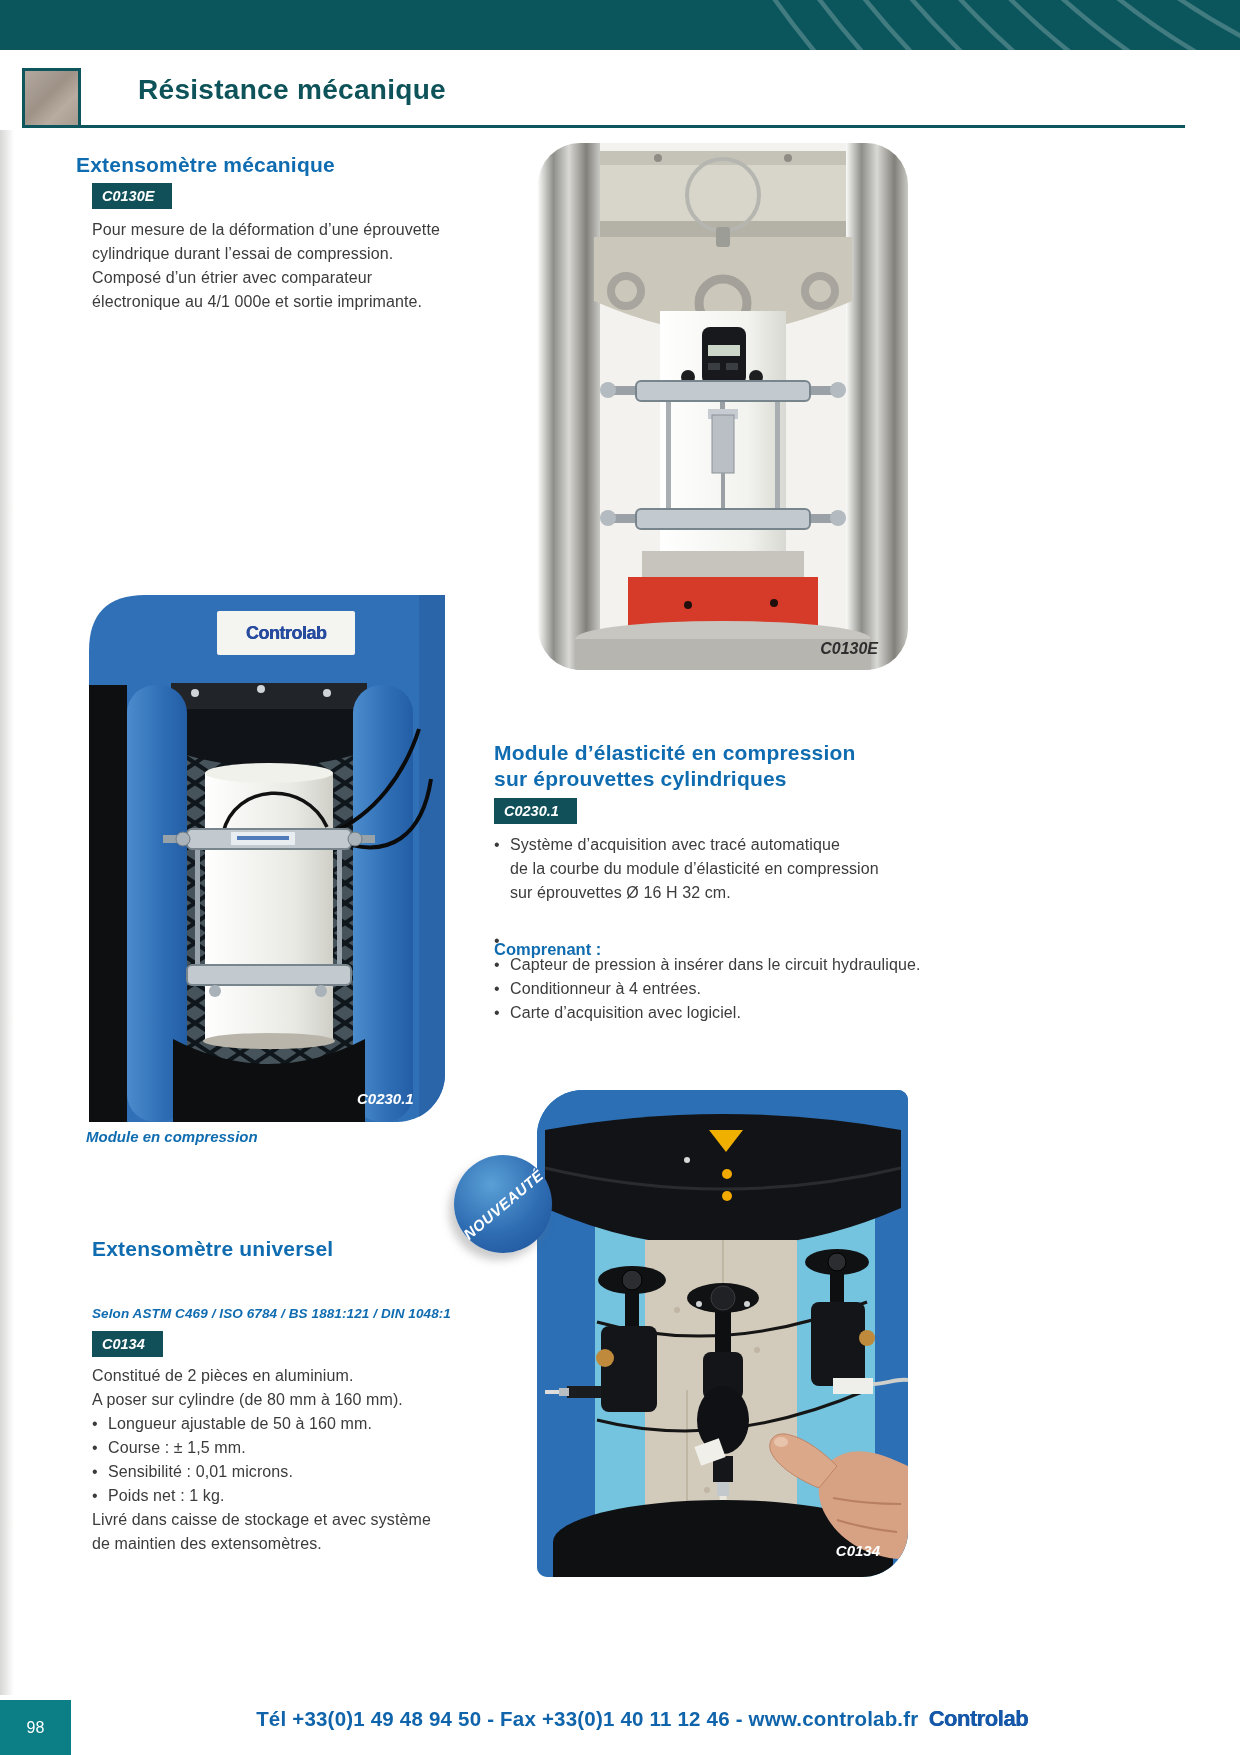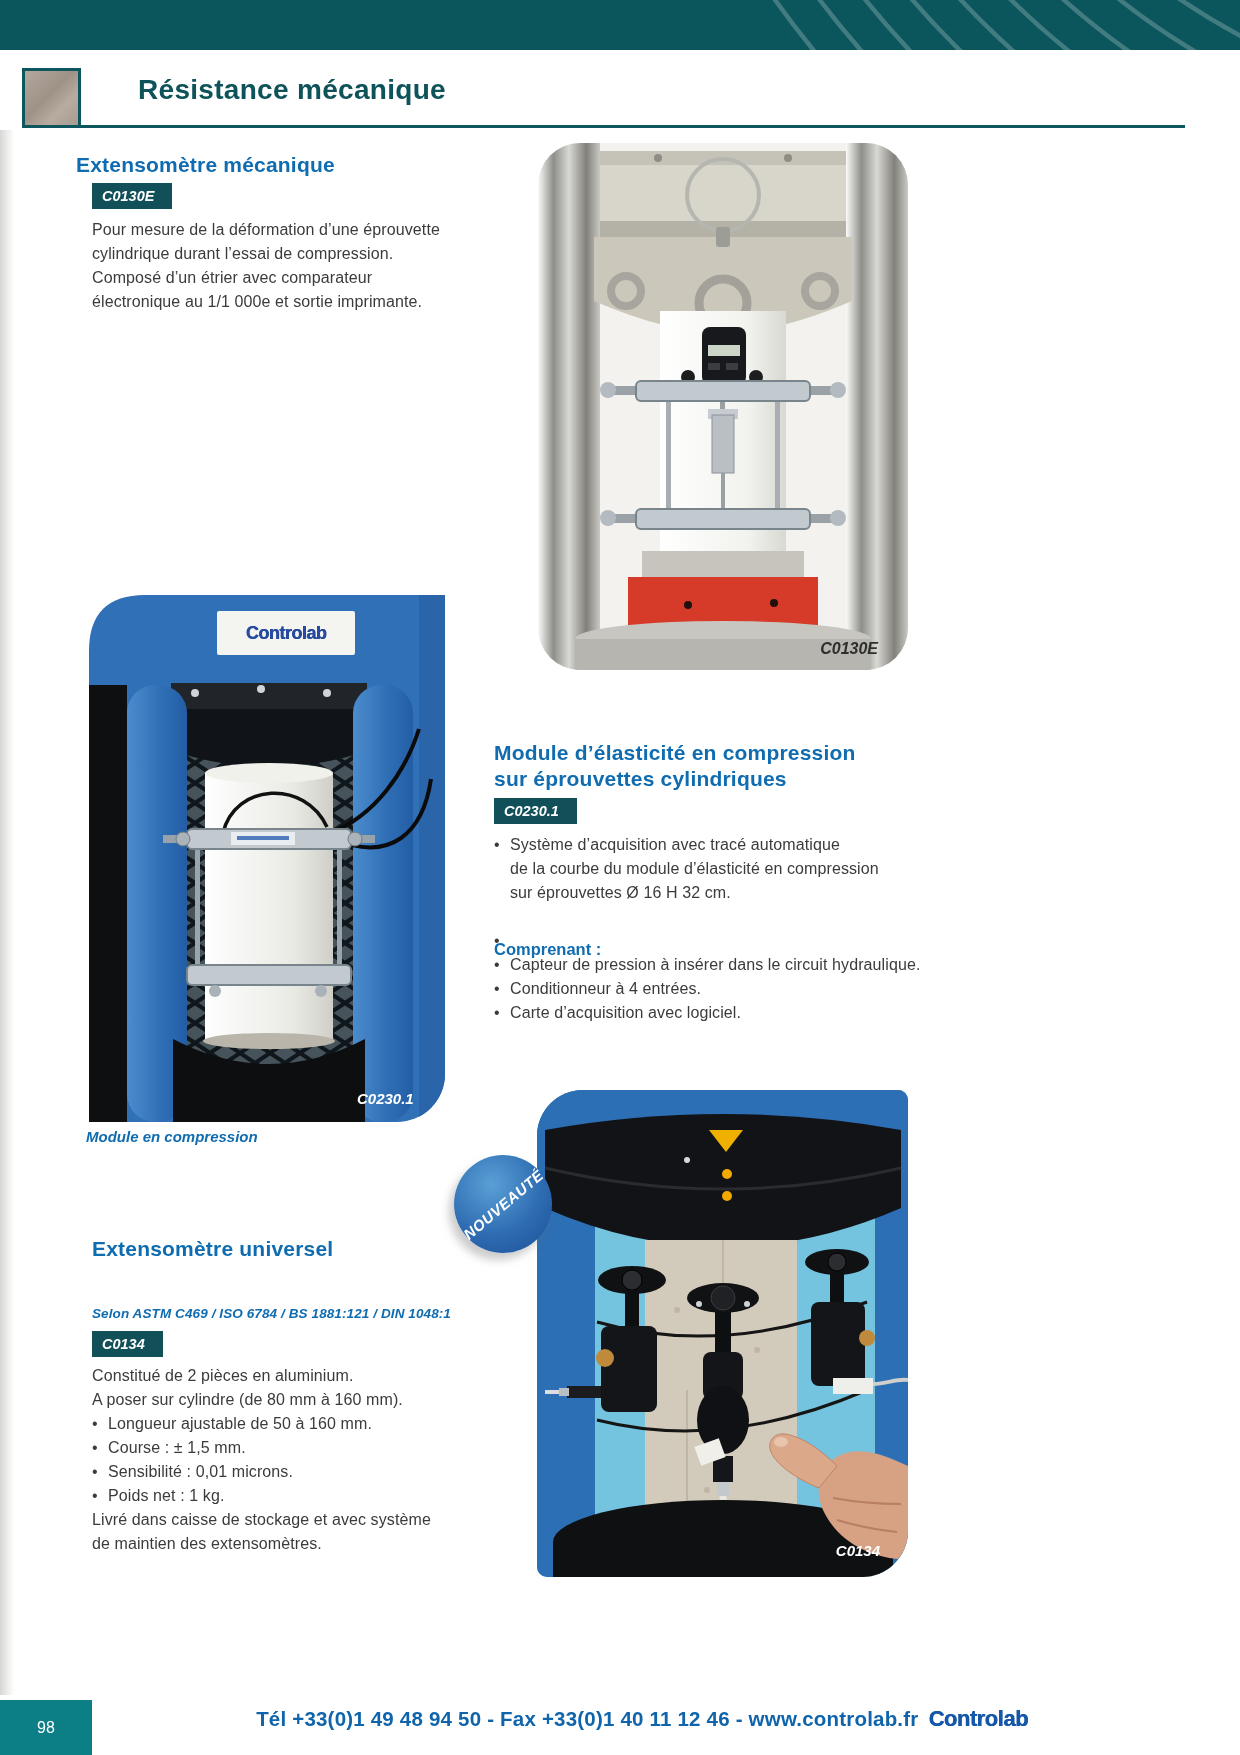--- a/index.html
+++ b/index.html
@@ -44,21 +44,21 @@
 
   
   .nouveaute{left:454px;top:1155px;width:98px;height:98px;border-radius:50%;z-index:5;
              background:radial-gradient(circle at 38% 30%,#5aa0d6 0%,#2e6cb2 55%,#1c4f97 100%);
              display:flex;align-items:center;justify-content:center;
              box-shadow:-5px 7px 9px rgba(110,110,110,.35);}
   .nouveaute span{color:#fff;font-weight:bold;font-style:italic;font-size:15px;letter-spacing:.5px;
                   transform:rotate(-40deg);}
 
   
-  .page-num-box{left:0;top:1700px;width:92px;height:55px;background:#0b7e86;color:#fff;
+  .page-num-box{left:0;top:1700px;width:71px;height:55px;background:#0b7e86;color:#fff;
                 display:flex;align-items:center;justify-content:center;font-size:16px;}
   .footer-line{left:92px;top:1706px;width:1100px;text-align:center;color:#1064ab;
                font-size:20.5px;font-weight:bold;letter-spacing:.2px;}
   .footer-line .logo-text{font-size:22px;color:#1557a8;margin-left:10px;}
 </style>
 </head>
 <body>
 
 <div class="page">
 
@@ -84,21 +84,21 @@
   <div class="abs page-title">Résistance mécanique</div>
   <div class="abs title-rule"></div>
 
   <div class="abs sec-title" style="left:76px;top:152px;">Extensomètre mécanique</div>
   <div class="abs" style="left:92px;top:183px;">
     <span class="badge">C0130E</span>
   </div>
   <div class="abs body-text" style="left:92px;top:218px;width:430px;">Pour mesure de la déformation d’une éprouvette
 cylindrique durant l’essai de compression.
 Composé d’un étrier avec comparateur
-électronique au 1/1 000e et sortie imprimante.</div>
+électronique au 4/1 000e et sortie imprimante.</div>
 
   <div class="abs photo photo1">
     <svg width="370" height="527" viewBox="0 0 370 527">
       <defs>
         <linearGradient id="colG" x1="0" y1="0" x2="1" y2="0">
           <stop offset="0" stop-color="#fafaf8"></stop>
             <stop offset=".25" stop-color="#8e8e8a"></stop>
           <stop offset=".5" stop-color="#d8d8d4"></stop>
             <stop offset=".78" stop-color="#82807a"></stop>
           <stop offset="1" stop-color="#c9c9c5"></stop>

